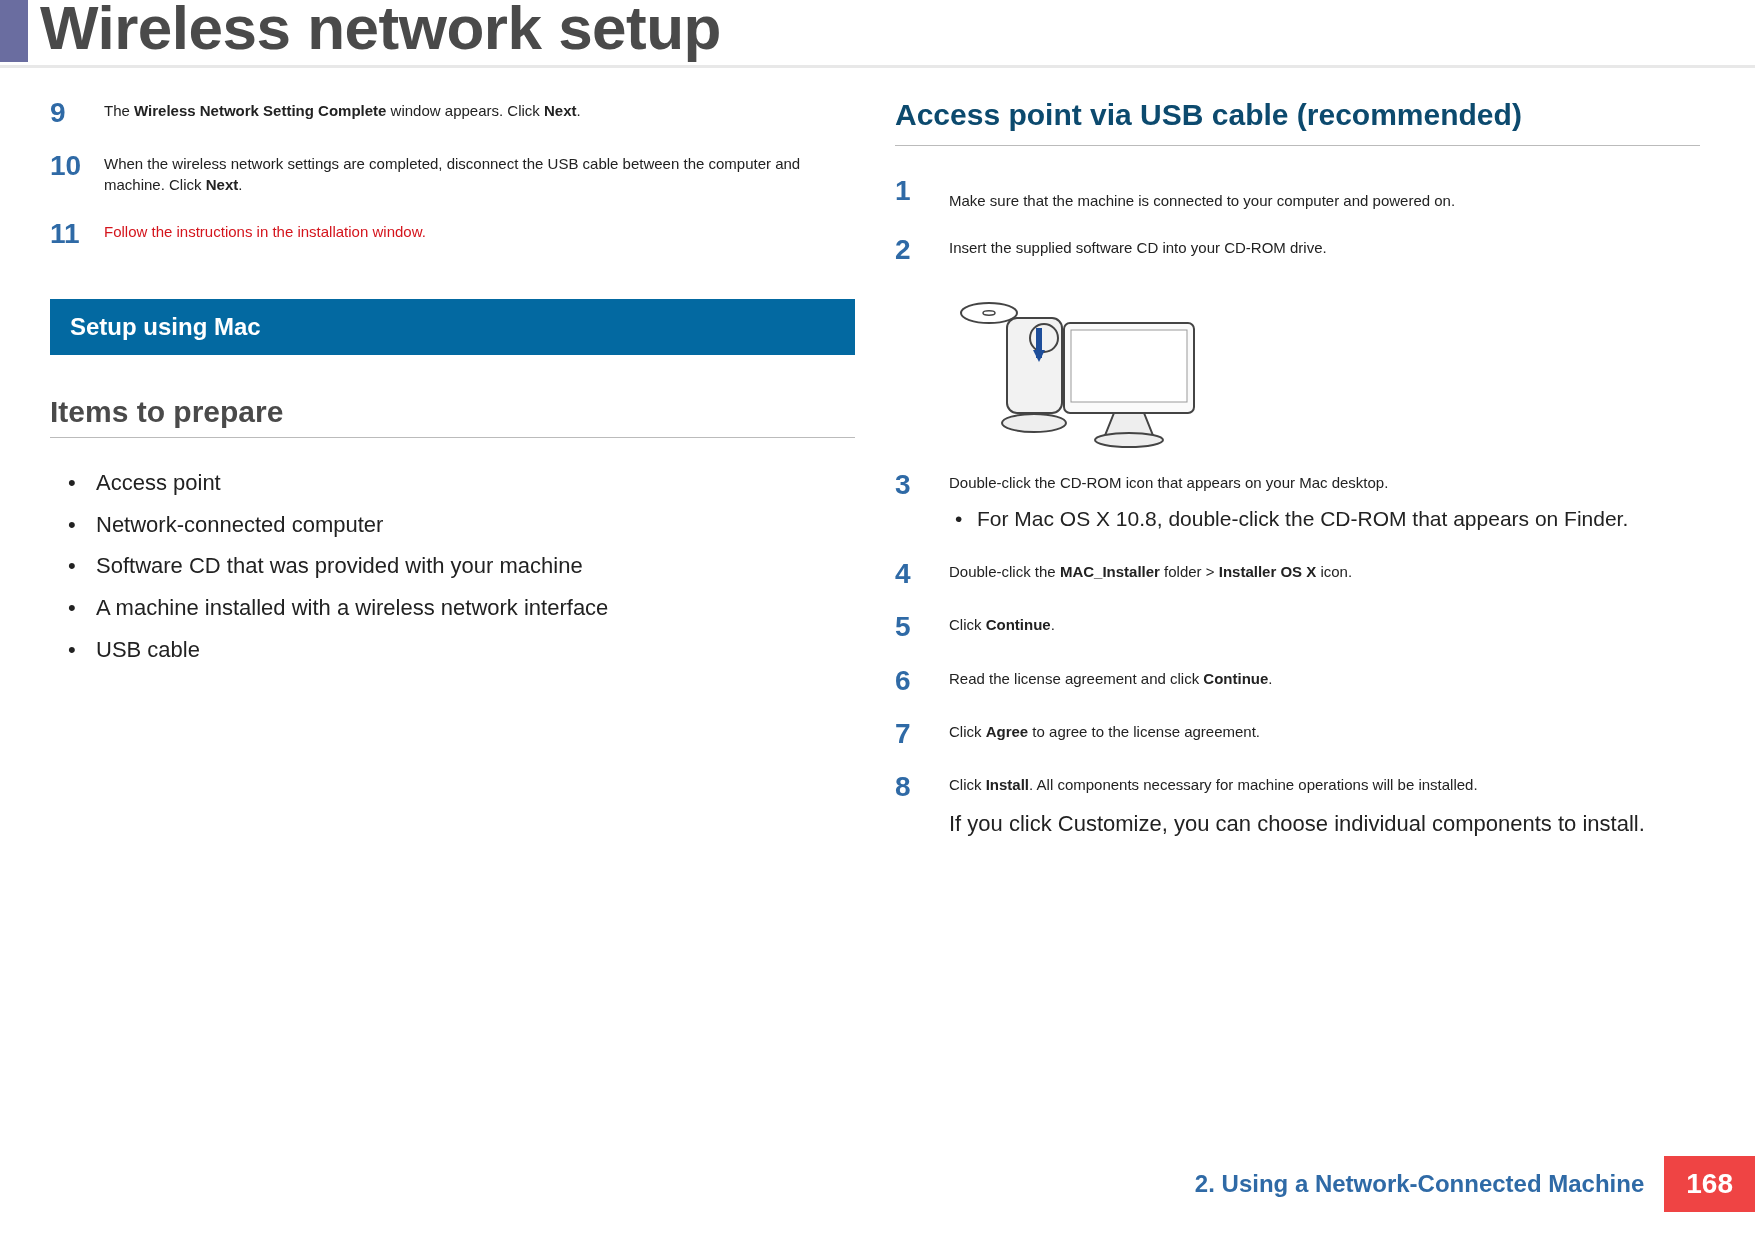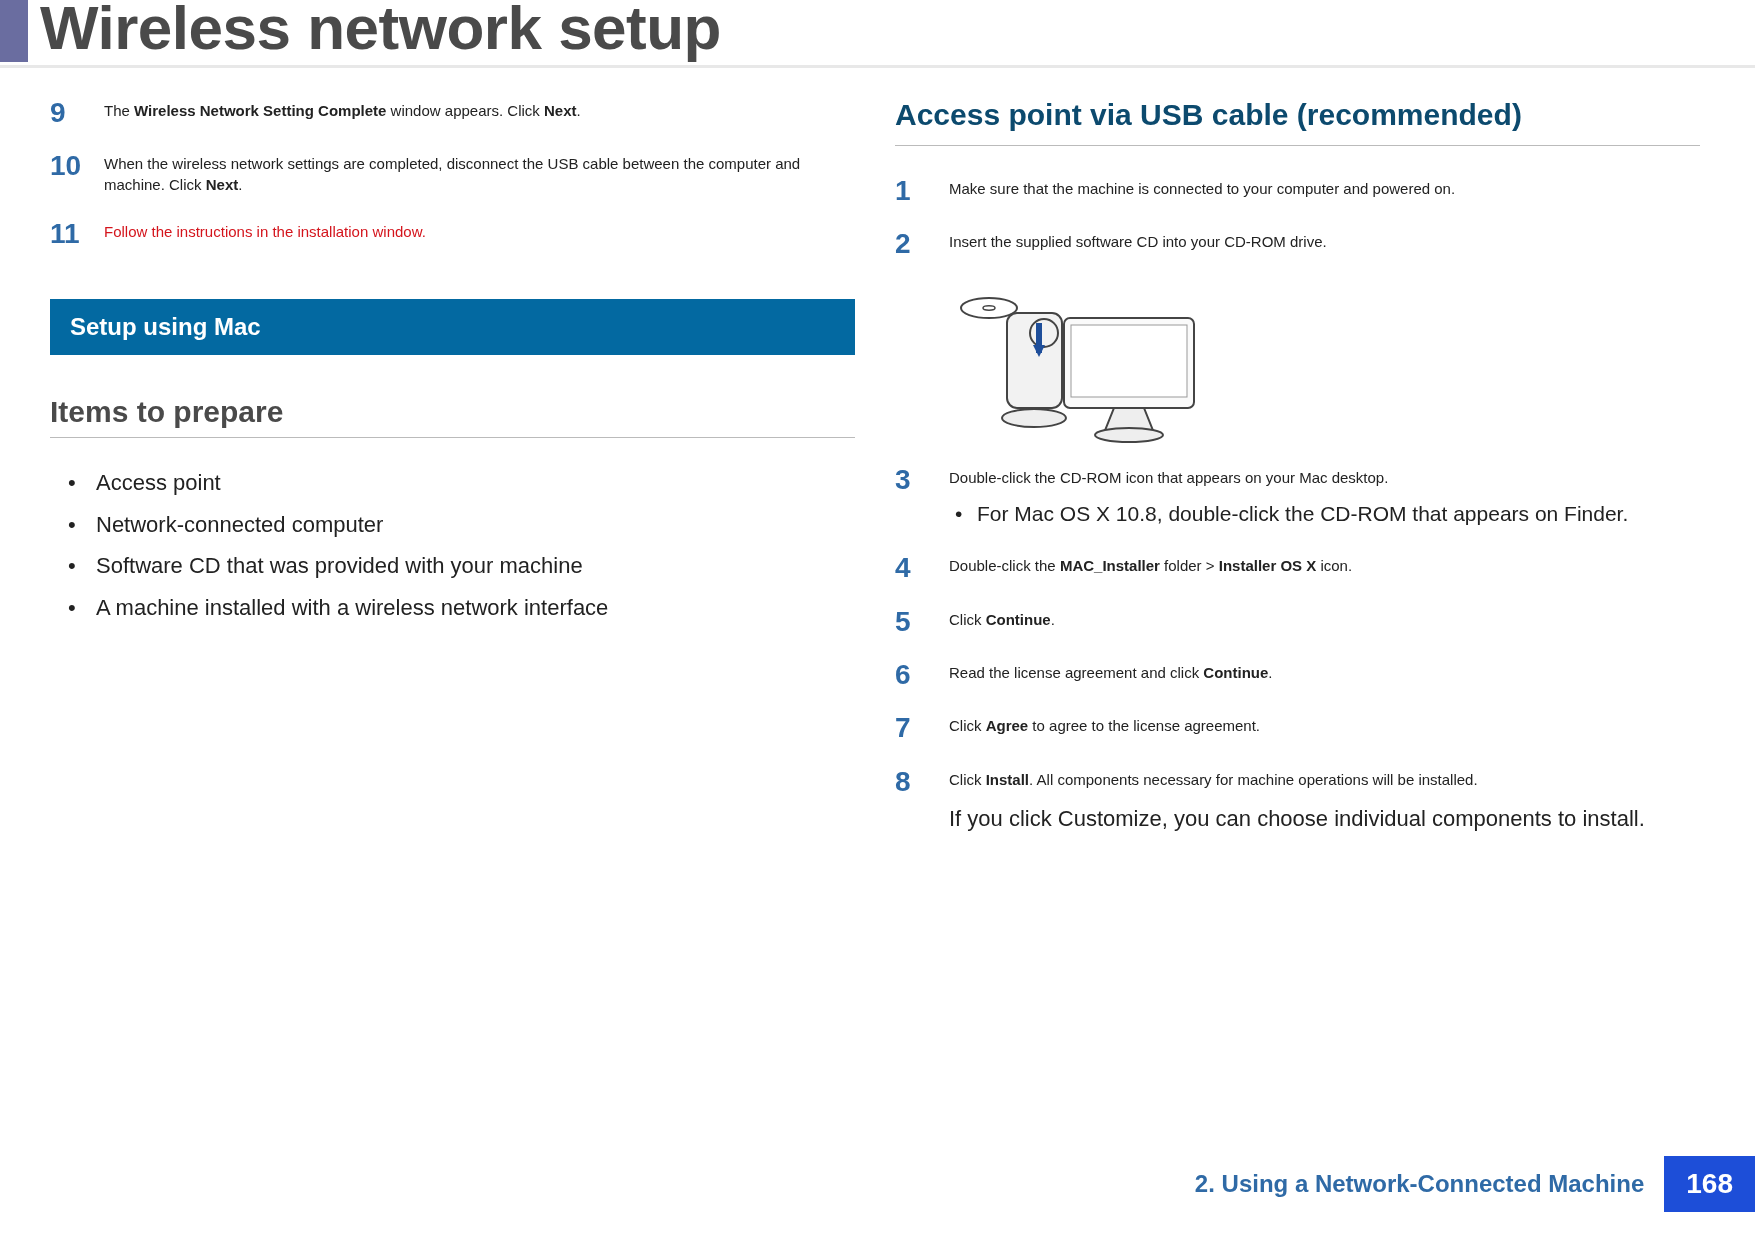--- a/index.html
+++ b/index.html
@@ -131,21 +131,21 @@
     display: flex;
     align-items: stretch;
   }
   .footer-text {
     font-size: 24px;
     font-weight: 700;
     color: #2f6aa6;
     padding: 14px 20px 14px 0;
   }
   .footer-badge {
-    background: #1d4ed8;
+    background: #ef4444;
     color: #fff;
     font-size: 28px;
     font-weight: 700;
     padding: 10px 22px;
     display: flex;
     align-items: center;
   }
   .step-extra {
     font-size: 22px;
     line-height: 1.4;
@@ -181,29 +181,30 @@
 
     <div class="section-bar">Setup using Mac</div>
 
     <div class="sub-heading">Items to prepare</div>
 
     <ul class="prepare" id="prepare-list">
         <li>Access point</li>
         <li>Network-connected computer</li>
         <li>Software CD that was provided with your machine</li>
         <li>A machine installed with a wireless network interface</li>
+        <li>USB cable</li>
       </ul>
   </div>
 
   <div class="col">
     <div class="sub-heading-blue">Access point via USB cable (recommended)</div>
     <div id="right-steps">
         <div class="step">
           <div class="step-num">1</div>
-          <div style="flex: 1 1 0%;">
+          <div style="flex: 1 1 0%; margin-top: 12px;">
             <div class="step-text">Make sure that the machine is connected to your computer and powered on.</div>
           </div>
         </div>
         <div class="step">
           <div class="step-num">2</div>
           <div style="flex: 1 1 0%;">
             <div class="step-text">Insert the supplied software CD into your CD-ROM drive.</div>
           </div>
         </div>
         <div class="cd-illustration"><svg viewBox="0 0 260 170">

